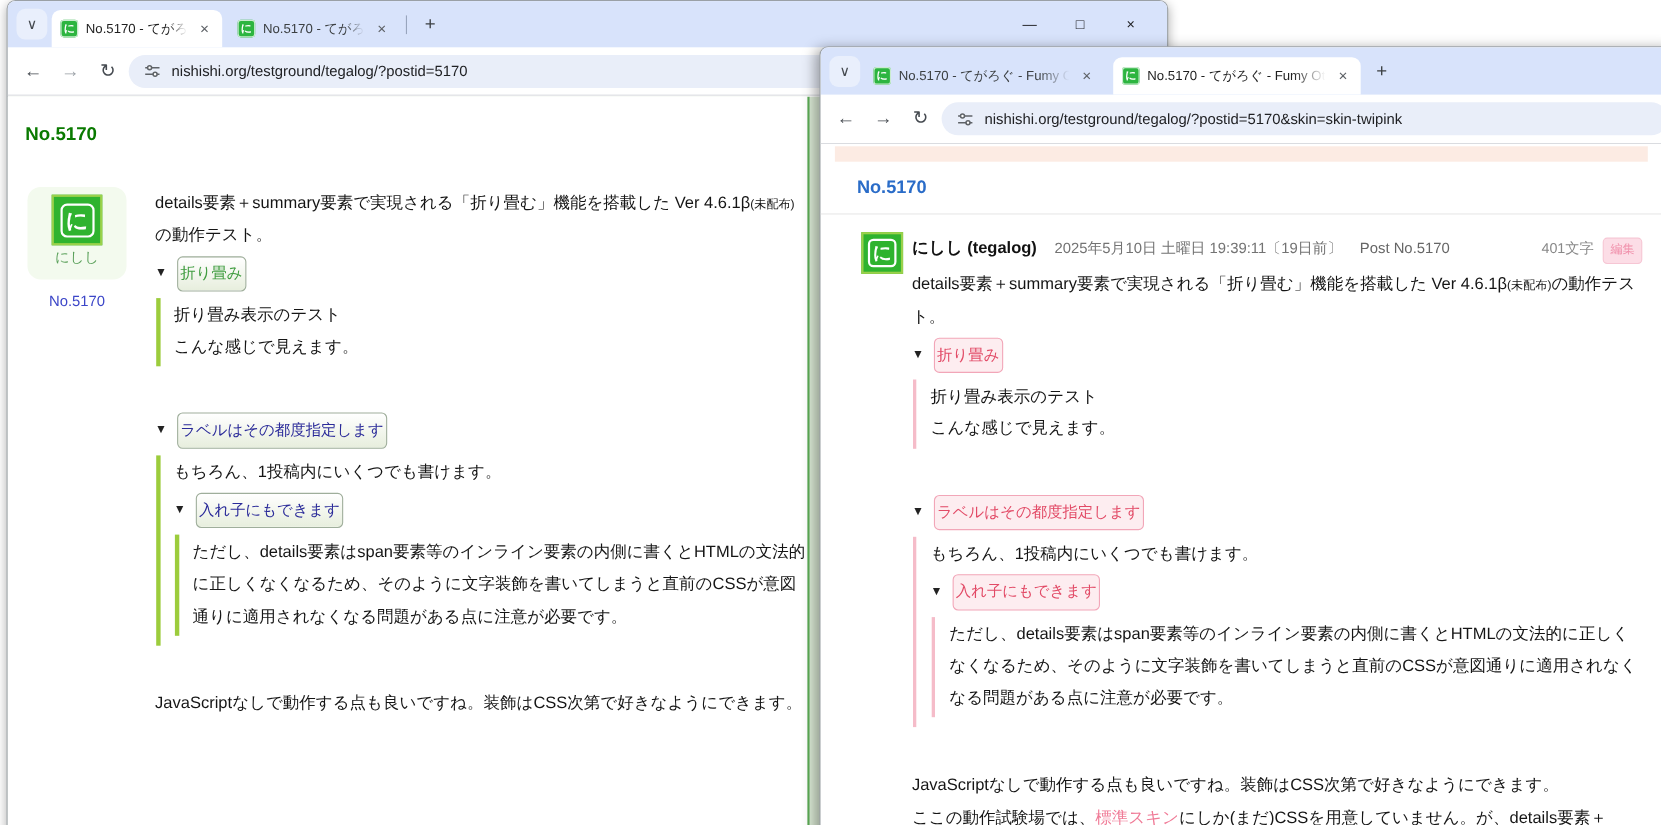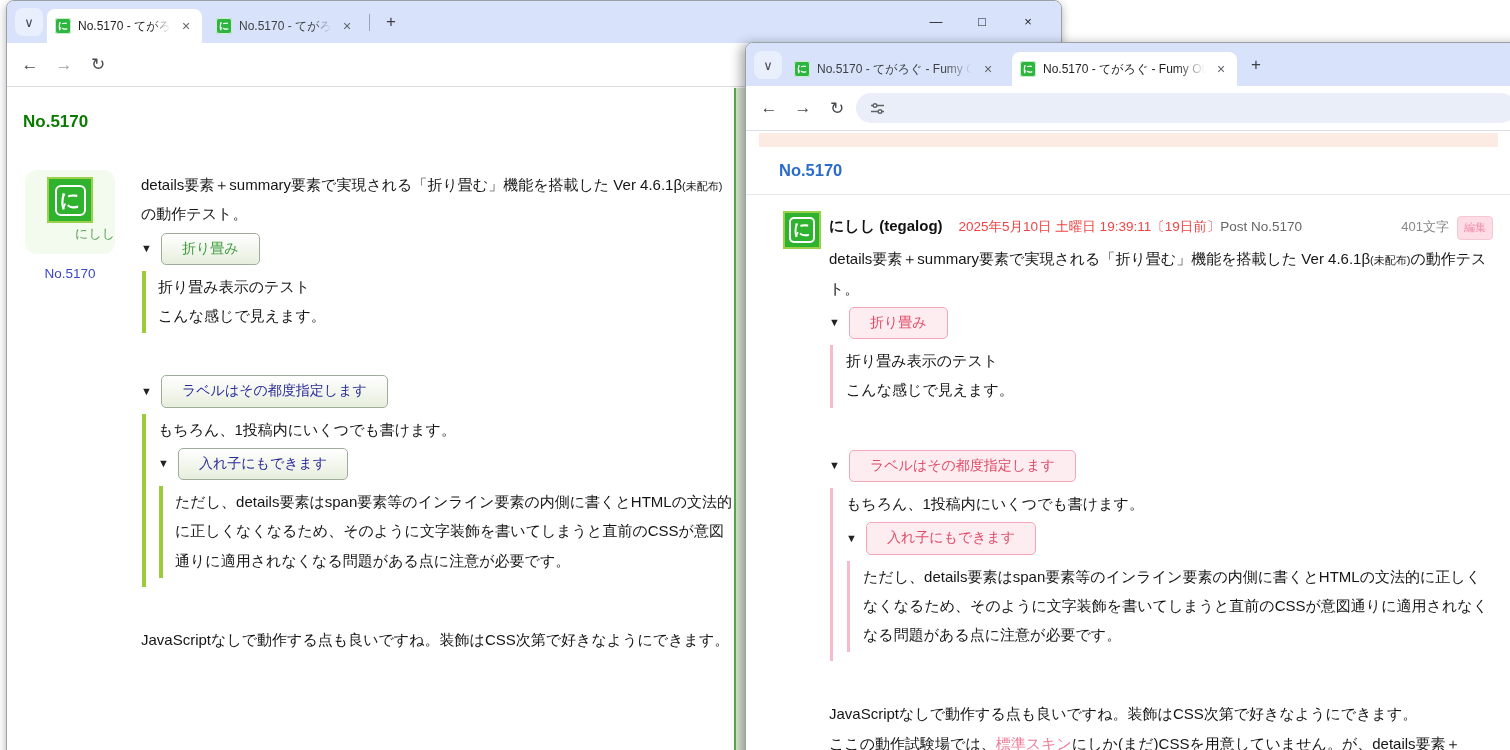--- a/index.html
+++ b/index.html
@@ -52,30 +52,30 @@
   .g-heading { color:#0a7a00; font-size:17px; font-weight:bold; }
   .post-std { display:flex; margin-top:38px; }
   .avatar-col { width:112px; flex:0 0 auto; }
   .avatar-card { width:90px; height:84px; margin-left:2px; background:#f3faee;
     border-radius:12px; text-align:center; padding-top:7px; }
   .tegalogo { width:46px; height:46px; margin:0 auto; background:#2fb32f;
     border:2px solid #9ad14b; display:flex; align-items:center; justify-content:center; }
   .tegalogo .nico { width:31px; height:31px; border:2px solid #fff; border-radius:6px;
     color:#fff; font-size:20px; font-weight:bold; display:flex; align-items:center;
     justify-content:center; }
-  .avatar-name { color:#5aa05a; font-size:13px; margin-top:2px;text-align:right; }
+  .avatar-name { color:#5aa05a; font-size:13px; margin-top:2px; }
   .postno-link { display:block; width:90px; margin:12px 0 0 2px; text-align:center;
     color:#3c46c8; font-size:13.5px; text-decoration:none; }
   .content-col { width:594px; margin-left:6px; font-size:15px; line-height:1.95; color:#151515; }
   .spacer { height:32px; }
   details { margin:4px 0 6px; }
   summary { list-style:none; cursor:pointer; display:flex; align-items:center; margin:2px 0 6px; }
   summary::-webkit-details-marker { display:none; }
   .marker { font-size:11px; color:#222; margin-right:9px; }
-  .foldlabel { display:inline-block; padding:1px 20px 2px; border-radius:5px; font-size:14px; }
+  .foldlabel { display:inline-block; padding:1px 2px 2px; border-radius:5px; font-size:14px; }
   .std .foldlabel { border:1px solid #9fae9b; background:linear-gradient(#ffffff,#e7eedd); }
   .std .foldlabel.green { color:#3f9c3f; }
   .std .foldlabel.navy { color:#2a2a99; }
   .std .foldbody { border-left:4px solid #9ccc3c; padding:1px 0 3px 12px; margin:2px 0 2px 1px; }
   .pnk .foldlabel { border:1px solid #f2a6b8; background:#fdedf0; color:#e24a66; }
   .pnk .foldbody { border-left:3px solid #f5bcc9; padding:1px 0 3px 13px; margin:2px 0 2px 1px; }
   .small-paren { font-size:11px; }
   .lnk-blue { color:#2233cc; text-decoration:underline; }
   .lnk-pink { color:#f07b97; text-decoration:none; }
 
@@ -87,21 +87,21 @@
   .post-pnk { position:relative; padding:16px 100px 0 83px; font-size:15px;
     line-height:1.95; color:#151515; }
   .avatar-sm { position:absolute; left:37px; top:16px; width:38px; height:38px;
     background:#2fb32f; border:2px solid #9ad14b; display:flex; align-items:center;
     justify-content:center; }
   .avatar-sm .nico { width:26px; height:26px; border:2px solid #fff; border-radius:5px;
     color:#fff; font-size:17px; font-weight:bold; display:flex; align-items:center;
     justify-content:center; }
   .phead { display:flex; align-items:baseline; width:664px; }
   .pauthor { font-size:15px; font-weight:bold; color:#111; margin-right:16px; white-space:nowrap; }
-  .pdate { font-size:13.5px; color:#ef4444; margin-right:0; white-space:nowrap; }
+  .pdate { font-size:13.5px; color:#737373; margin-right:16px; white-space:nowrap; }
   .ppostno { font-size:13.5px; color:#666; white-space:nowrap; }
   .pchars { margin-left:auto; font-size:13px; color:#888; white-space:nowrap; }
   .editbtn-pnk { display:inline-block; border:1px solid #f6c6d4; border-radius:4px;
     background:#fcdde6; font-size:11px; color:#f08faa; padding:0 6px 1px; margin-left:8px; }
   .pbody { width:664px; margin-top:4px; }
 </style>
 </head>
 <body>
 
 <div class="window" id="win-left">
@@ -124,20 +124,33 @@
     <div class="wincontrols">
       <span>—</span>
       <span>□</span>
       <span>×</span>
     </div>
   </div>
   <div class="toolbar">
     <div class="navbtn">←</div>
     <div class="navbtn disabled">→</div>
     <div class="navbtn">↻</div>
+    <div class="urlbar">
+      <span class="tuneicon">
+        <svg width="15" height="15" viewBox="0 0 15 15">
+            <g stroke="#5f6368" stroke-width="1.4" fill="none">
+              <line x1="1" y1="4.5" x2="14" y2="4.5"></line>
+              <line x1="1" y1="10.5" x2="14" y2="10.5"></line>
+              <circle cx="5" cy="4.5" r="1.8" fill="#fff"></circle>
+              <circle cx="10" cy="10.5" r="1.8" fill="#fff"></circle>
+            </g>
+          </svg>
+      </span>
+      <span class="urltext">nishishi.org/testground/tegalog/?postid=5170</span>
+    </div>
   </div>
 
   <div class="page-left">
     <div class="sheet std">
       <div class="g-heading">No.5170</div>
 
       <div class="post-std">
         <div class="avatar-col">
           <div class="avatar-card">
             <div class="tegalogo">
@@ -218,20 +231,21 @@
       <span class="tuneicon">
         <svg width="15" height="15" viewBox="0 0 15 15">
             <g stroke="#5f6368" stroke-width="1.4" fill="none">
               <line x1="1" y1="4.5" x2="14" y2="4.5"></line>
               <line x1="1" y1="10.5" x2="14" y2="10.5"></line>
               <circle cx="5" cy="4.5" r="1.8" fill="#fff"></circle>
               <circle cx="10" cy="10.5" r="1.8" fill="#fff"></circle>
             </g>
           </svg>
       </span>
+      <span class="urltext">nishishi.org/testground/tegalog/?postid=5170&amp;skin=skin-twipink</span>
     </div>
   </div>
 
   <div class="page-right pnk">
     <div class="pinkstrip"></div>
     <div class="b-heading">No.5170</div>
     <div class="rdivider"></div>
 
     <div class="post-pnk">
       <div class="avatar-sm">

